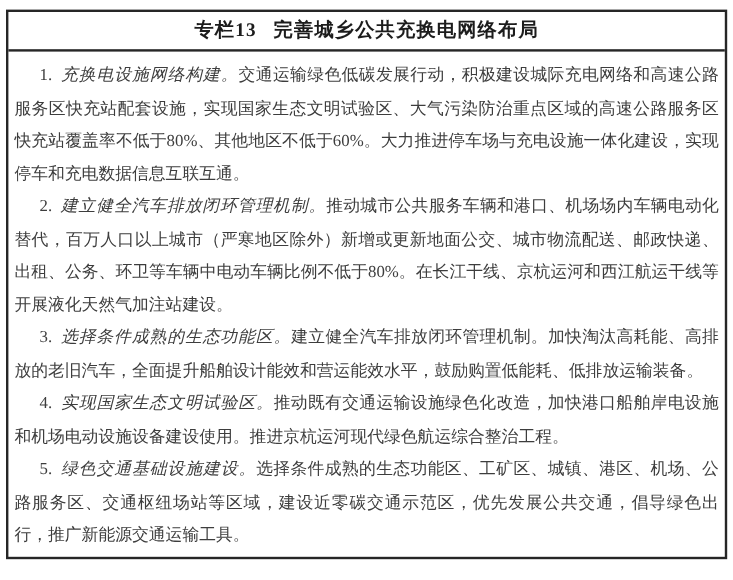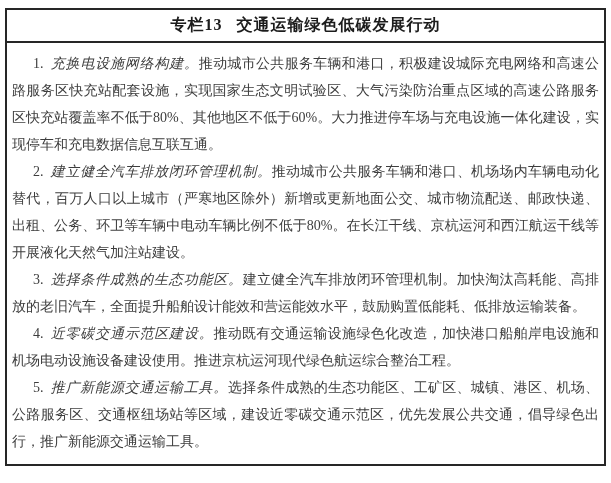--- a/index.html
+++ b/index.html
@@ -30,30 +30,30 @@
   .panel-title .title-no { margin-right: 14px; }
   .panel-body {
     padding: 7px 5px 0 5px;
     font-size: 14px;
     line-height: 27px;
     color: #3d3d3d;
     text-align: justify;
   }
   .clause { text-indent: 21px; }
   .clause-number { margin-right: 7px; }
-  .clause-lead { font-style: italic; letter-spacing: 0.5px; }
+  .clause-lead { font-style: italic; letter-spacing: 0.5px; font-family: Liberation Mono, monospace; }
 </style>
 </head>
 <body>
 
 <div class="panel">
   <div class="panel-title">
     <span class="title-no">专栏13</span>
-    <span>交通运输绿色低碳发展行动</span>
+    <span>完善城乡公共充换电网络布局</span>
   </div>
   <div class="panel-body">
-    <p class="clause"><span class="clause-number">1.</span><em class="clause-lead">充换电设施网络构建。</em><span>推动城市公共服务车辆和港口，积极建设城际充电网络和高速公路服务区快充站配套设施，实现国家生态文明试验区、大气污染防治重点区域的高速公路服务区快充站覆盖率不低于80%、其他地区不低于60%。大力推进停车场与充电设施一体化建设，实现停车和充电数据信息互联互通。</span></p>
+    <p class="clause"><span class="clause-number">1.</span><em class="clause-lead">充换电设施网络构建。</em><span>交通运输绿色低碳发展行动，积极建设城际充电网络和高速公路服务区快充站配套设施，实现国家生态文明试验区、大气污染防治重点区域的高速公路服务区快充站覆盖率不低于80%、其他地区不低于60%。大力推进停车场与充电设施一体化建设，实现停车和充电数据信息互联互通。</span></p>
     <p class="clause"><span class="clause-number">2.</span><em class="clause-lead">建立健全汽车排放闭环管理机制。</em><span>推动城市公共服务车辆和港口、机场场内车辆电动化替代，百万人口以上城市（严寒地区除外）新增或更新地面公交、城市物流配送、邮政快递、出租、公务、环卫等车辆中电动车辆比例不低于80%。在长江干线、京杭运河和西江航运干线等开展液化天然气加注站建设。</span></p>
     <p class="clause"><span class="clause-number">3.</span><em class="clause-lead">选择条件成熟的生态功能区。</em><span>建立健全汽车排放闭环管理机制。加快淘汰高耗能、高排放的老旧汽车，全面提升船舶设计能效和营运能效水平，鼓励购置低能耗、低排放运输装备。</span></p>
-    <p class="clause"><span class="clause-number">4.</span><em class="clause-lead">近零碳交通示范区建设。</em><span>推动既有交通运输设施绿色化改造，加快港口船舶岸电设施和机场电动设施设备建设使用。推进京杭运河现代绿色航运综合整治工程。</span></p>
-    <p class="clause"><span class="clause-number">5.</span><em class="clause-lead">推广新能源交通运输工具。</em><span>选择条件成熟的生态功能区、工矿区、城镇、港区、机场、公路服务区、交通枢纽场站等区域，建设近零碳交通示范区，优先发展公共交通，倡导绿色出行，推广新能源交通运输工具。</span></p>
+    <p class="clause"><span class="clause-number">4.</span><em class="clause-lead">实现国家生态文明试验区。</em><span>推动既有交通运输设施绿色化改造，加快港口船舶岸电设施和机场电动设施设备建设使用。推进京杭运河现代绿色航运综合整治工程。</span></p>
+    <p class="clause"><span class="clause-number">5.</span><em class="clause-lead">绿色交通基础设施建设。</em><span>选择条件成熟的生态功能区、工矿区、城镇、港区、机场、公路服务区、交通枢纽场站等区域，建设近零碳交通示范区，优先发展公共交通，倡导绿色出行，推广新能源交通运输工具。</span></p>
   </div>
 </div>
 
 </body></html>

